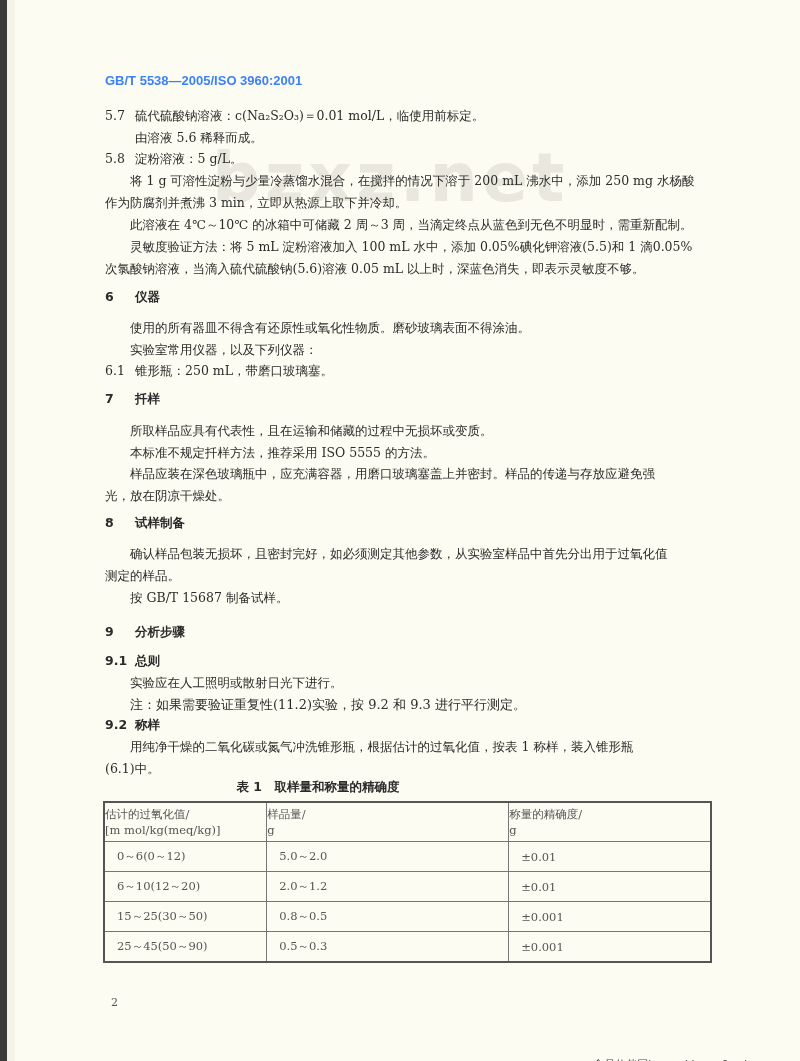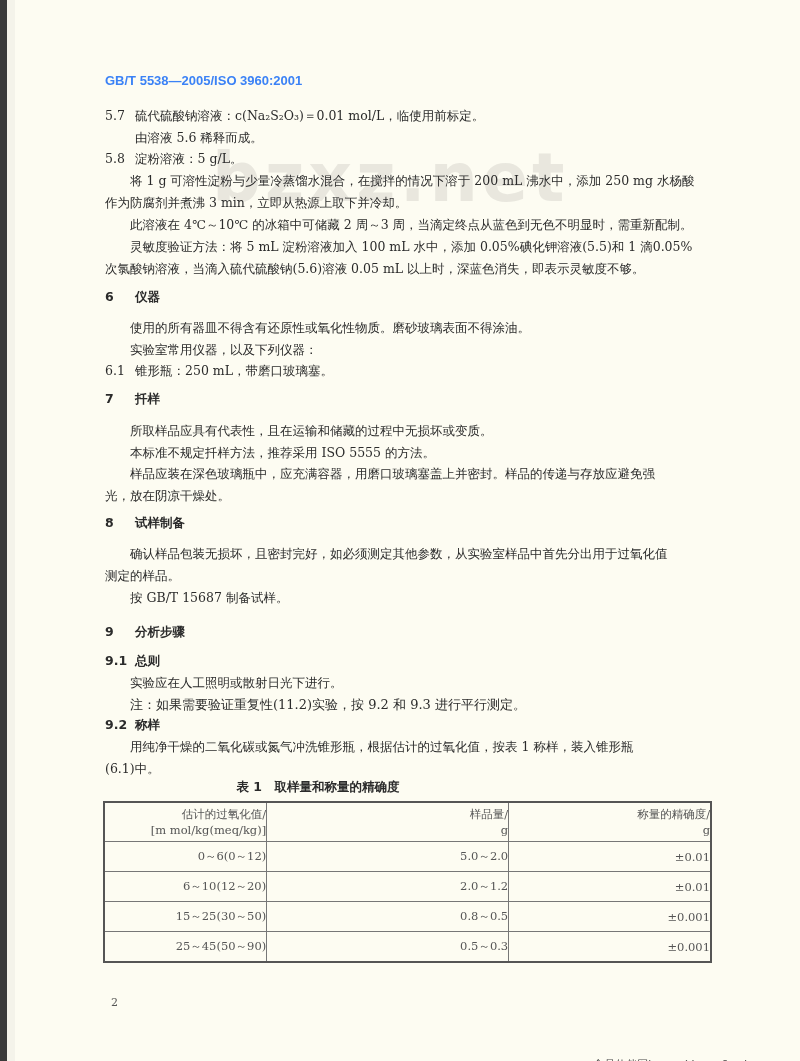--- a/index.html
+++ b/index.html
@@ -9,21 +9,21 @@
   .edge2{position:absolute;left:7px;top:0;width:8px;height:1061px;background:#f4f3ea;}
   .wm{position:absolute;left:212px;top:138px;font-family:"DejaVu Sans","Liberation Sans",sans-serif;
       font-weight:bold;font-size:68px;color:#d9d7cf;letter-spacing:4px;opacity:0.55;}
   .t{position:absolute;font-size:12.5px;line-height:16px;white-space:nowrap;}
   .hdr{position:absolute;left:105px;top:73px;font-family:"Liberation Sans",sans-serif;font-weight:bold;font-size:13px;color:#3b82f6;}
   .sec{font-family:"DejaVu Sans","Liberation Sans",sans-serif;font-weight:bold;font-size:12.5px;}
   .num{display:inline-block;width:30px;}
   .note{font-size:13px;}
   table{position:absolute;left:103px;top:801px;width:609px;border-collapse:collapse;
         border:2px solid #555;font-size:11.5px;}
-  td,th{border:1px solid #777;text-align:right;font-weight:normal;color:#555;padding:0;}
+  td,th{border:1px solid #777;text-align:left;font-weight:normal;color:#555;padding:0;}
   th{height:38px;line-height:16px;}
   td{height:29px;padding-left:12px;}
   .cap{position:absolute;left:0;width:636px;top:779px;text-align:center;font-family:"DejaVu Sans","Liberation Sans",sans-serif;font-weight:bold;font-size:12.5px;}
   .pg{position:absolute;left:111px;top:996px;font-size:11px;color:#555;}
   .foot{position:absolute;left:0;width:800px;top:1026px;text-align:right;font-family:"Liberation Mono",monospace;font-size:11px;color:#444;margin-top:31px;}
 </style>
 </head>
 <body>
 
 <div class="edge"></div>

